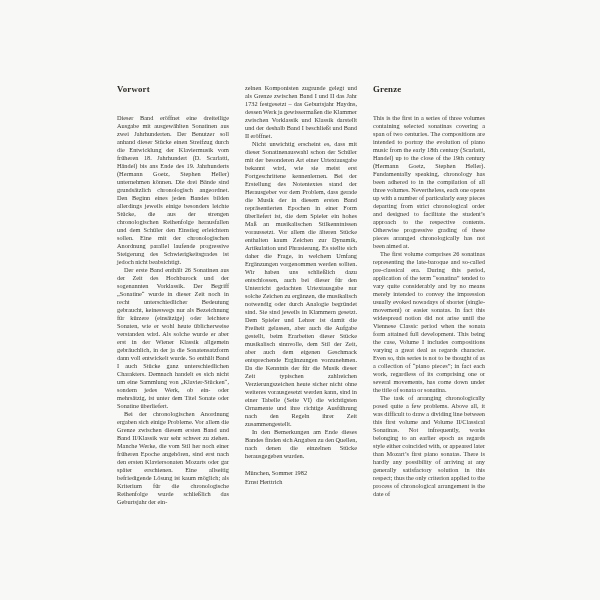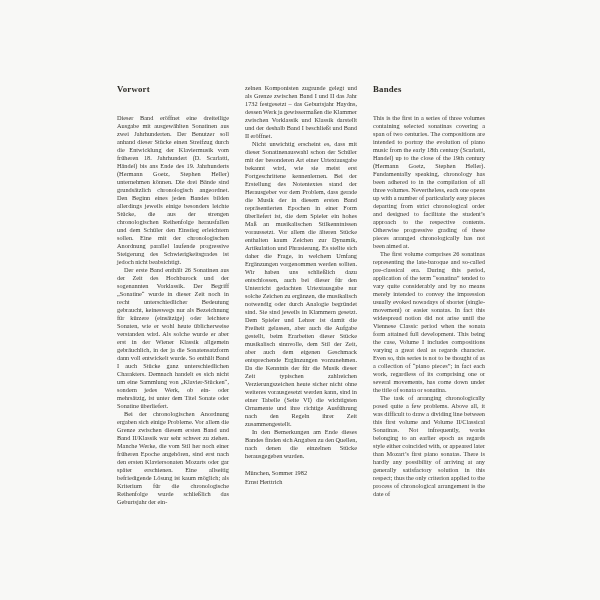--- a/index.html
+++ b/index.html
@@ -64,20 +64,20 @@
       <p>zelnen Komponisten zugrunde gelegt und als Grenze zwischen Band I und II das Jahr 1732 festgesetzt – das Geburtsjahr Haydns, dessen Werk ja gewissermaßen die Klammer zwischen Vorklassik und Klassik darstellt und der deshalb Band I beschließt und Band II eröffnet.</p>
       <p>Nicht unwichtig erscheint es, dass mit dieser Sonatinenauswahl schon der Schüler mit der besonderen Art einer Urtextausgabe bekannt wird, wie sie meist erst Fortgeschrittene kennenlernen. Bei der Erstellung des Notentextes stand der Herausgeber vor dem Problem, dass gerade die Musik der in diesem ersten Band repräsentierten Epochen in einer Form überliefert ist, die dem Spieler ein hohes Maß an musikalischen Stilkenntnissen voraussetzt. Vor allem die älteren Stücke enthalten kaum Zeichen zur Dynamik, Artikulation und Phrasierung. Es stellte sich daher die Frage, in welchem Umfang Ergänzungen vorgenommen werden sollten. Wir haben uns schließlich dazu entschlossen, auch bei dieser für den Unterricht gedachten Urtextausgabe nur solche Zeichen zu ergänzen, die musikalisch notwendig oder durch Analogie begründet sind. Sie sind jeweils in Klammern gesetzt. Dem Spieler und Lehrer ist damit die Freiheit gelassen, aber auch die Aufgabe gestellt, beim Erarbeiten dieser Stücke musikalisch sinnvolle, dem Stil der Zeit, aber auch dem eigenen Geschmack entsprechende Ergänzungen vorzunehmen. Da die Kenntnis der für die Musik dieser Zeit typischen zahlreichen Verzierungszeichen heute sicher nicht ohne weiteres vorausgesetzt werden kann, sind in einer Tabelle (Seite VI) die wichtigsten Ornamente und ihre richtige Ausführung nach den Regeln ihrer Zeit zusammengestellt.</p>
       <p>In den Bemerkungen am Ende dieses Bandes finden sich Angaben zu den Quellen, nach denen die einzelnen Stücke herausgegeben wurden.</p>
       <div class="signature">
         <div class="line">München, Sommer 1982</div>
         <div class="line">Ernst Herttrich</div>
       </div>
     </div>
 
     <div class="col" lang="en">
-      <h1 class="heading">Bandes</h1>
+      <h1 class="heading">Grenze</h1>
       <p>This is the first in a series of three volumes containing selected sonatinas covering a span of two centuries. The compositions are intended to portray the evolution of piano music from the early 18th century (Scarlatti, Handel) up to the close of the 19th century (Hermann Goetz, Stephen Heller). Fundamentally speaking, chronology has been adhered to in the compilation of all three volumes. Nevertheless, each one opens up with a number of particularly easy pieces departing from strict chronological order and designed to facilitate the student’s approach to the respective contents. Otherwise progressive grading of these pieces arranged chronologically has not been aimed at.</p>
       <p>The first volume comprises 26 sonatinas representing the late-baroque and so-called pre-classical era. During this period, application of the term “sonatina” tended to vary quite considerably and by no means merely intended to convey the impression usually evoked nowadays of shorter (single-movement) or easier sonatas. In fact this widespread notion did not arise until the Viennese Classic period when the sonata form attained full development. This being the case, Volume I includes compositions varying a great deal as regards character. Even so, this series is not to be thought of as a collection of “piano pieces”; in fact each work, regardless of its comprising one or several movements, has come down under the title of sonata or sonatina.</p>
       <p>The task of arranging chronologically posed quite a few problems. Above all, it was difficult to draw a dividing line between this first volume and Volume II/Classical Sonatinas. Not infrequently, works belonging to an earlier epoch as regards style either coincided with, or appeared later than Mozart’s first piano sonatas. There is hardly any possibility of arriving at any generally satisfactory solution in this respect; thus the only criterion applied to the process of chronological arrangement is the date of</p>
     </div>
 
   </div>
 </div>
 
 </body></html>

